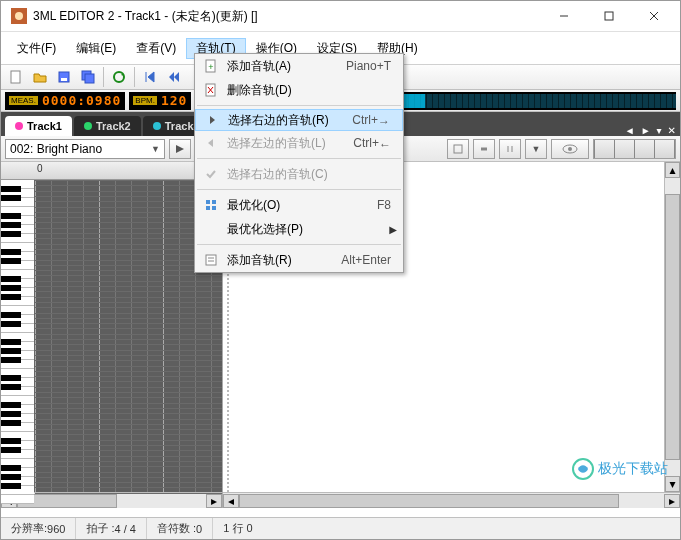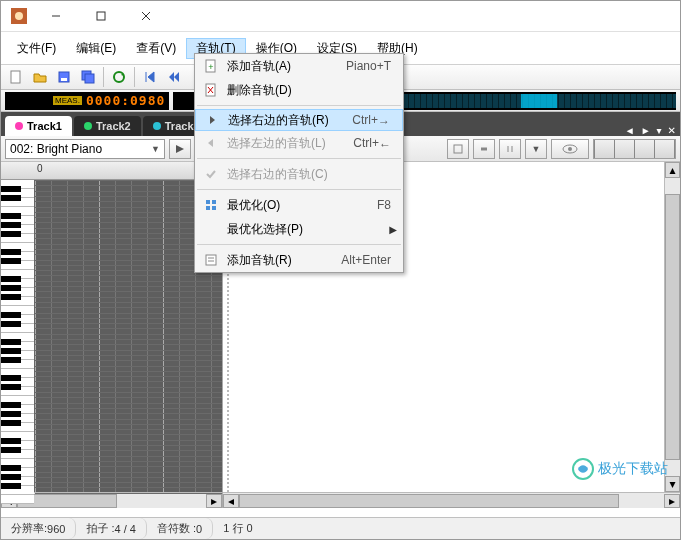--- a/index.html
+++ b/index.html
@@ -17,21 +17,21 @@
   .menubar .menu-item.open { background: #cce8ff; border: 1px solid #99d1ff; padding: 1px 9px; }
 
   
   .toolbar { height: 26px; background: linear-gradient(#fdfdfd,#ececec); border-top: 1px solid #d0d0d0; border-bottom: 1px solid #c0c0c0; display: flex; align-items: center; padding: 0 4px; gap: 2px; }
   .tb-btn { width: 22px; height: 22px; display: flex; align-items: center; justify-content: center; }
   .tb-sep { width: 1px; height: 20px; background: #c0c0c0; margin: 0 2px; }
 
   
   .info-strip { height: 22px; background: linear-gradient(#f8f8f8,#e8e8e8); border-bottom: 1px solid #c0c0c0; display: flex; align-items: center; padding: 0 4px; gap: 4px; }
   .lcd { background: #000; height: 18px; display: flex; align-items: center; padding: 0 4px; }
-  .lcd .lbl { background: #c4a000; color: #000; font-size: 8px; padding: 0 2px; margin-right: 4px; margin-left: 44px; }
+  .lcd .lbl { background: #c4a000; color: #000; font-size: 8px; padding: 0 2px; margin-right: 4px; }
   .lcd .val { color: #ff7f00; font-family: monospace; font-weight: bold; font-size: 13px; letter-spacing: 1px; }
   .lcd .val.cyan { color: #00d8ff; }
   .mini-keys { flex: 1; height: 18px; background: #000; position: relative; overflow: hidden; margin-left: 4px; }
   .mini-keys .wk { position: absolute; top: 2px; bottom: 2px; background: #0a3a4a; border-right: 1px solid #052028; }
   .mini-keys .hl { position: absolute; top: 2px; bottom: 2px; background: #00d0ff; opacity: .7; }
 
   
   .track-tabs { height: 24px; background: #4a4a4a; display: flex; align-items: flex-end; padding: 0 4px; position: relative; }
   .track-tab { height: 20px; background: #2a2a2a; color: #ddd; display: flex; align-items: center; padding: 0 10px; font-size: 11px; border-top-left-radius: 4px; border-top-right-radius: 4px; margin-right: 2px; gap: 4px; font-weight: bold; }
   .track-tab.active { background: #fff; color: #000; font-weight: bold; }
@@ -75,41 +75,42 @@
   .dropdown .row .ico { width: 20px; display:flex; align-items:center; justify-content:center; }
   .dropdown .row .lbl { flex:1; padding-left: 6px; }
   .dropdown .row .sc { color:#555; padding-right:6px; }
   .dropdown .row.disabled { color:#9a9a9a; }
   .dropdown .row.hl { background:#cce8ff; border:1px solid #99d1ff; height:22px; }
   .dropdown .sep { height:1px; background:#d0d0d0; margin: 3px 2px; }
   .dropdown .row .arrow-r { font-size:10px; color:#333; }
 
   
   .statusbar { position:absolute; bottom:0; left:0; right:0; height:22px; background:#f0f0f0; border-top:1px solid #c0c0c0; display:flex; align-items:center; font-size:11px; color:#333; }
-  .statusbar .cell { padding: 0 10px; border-right: 1px solid #d0d0d0; height:100%; display:flex; align-items:center;border-radius:7px; }
+  .statusbar .cell { padding: 0 10px; border-right: 1px solid #d0d0d0; height:100%; display:flex; align-items:center; }
   .statusbar .cell.flex { flex:1; justify-content:center; border-right:none; }
   .statusbar .cell.right { border-right:none; }
 
   
   .watermark { position:absolute; right:12px; bottom:28px; font-size:14px; color:#3aa2d9; display:flex; align-items:center; gap:4px; pointer-events:none; }
   .watermark svg { opacity:.9; }
 
   
   .chev { font-size:9px; color:#555; }
 </style>
 </head>
 <body>
 
 <div class="titlebar">
   <span class="app-icon">
     <svg width="16" height="16">
         <rect width="16" height="16" fill="#c06030"></rect>
         <circle cx="8" cy="8" r="4" fill="#ffe0b0"></circle>
       </svg>
   </span>
+  <span class="title">3ML EDITOR 2 - Track1 - (未定名)(更新) []</span>
   <div class="win-btn">
       <svg width="10" height="10">
         <line x1="1" y1="5" x2="9" y2="5" stroke="#333"></line>
       </svg>
     </div>
   <div class="win-btn">
       <svg width="10" height="10">
         <rect x="1" y="1" width="8" height="8" fill="none" stroke="#333"></rect>
       </svg>
     </div>

